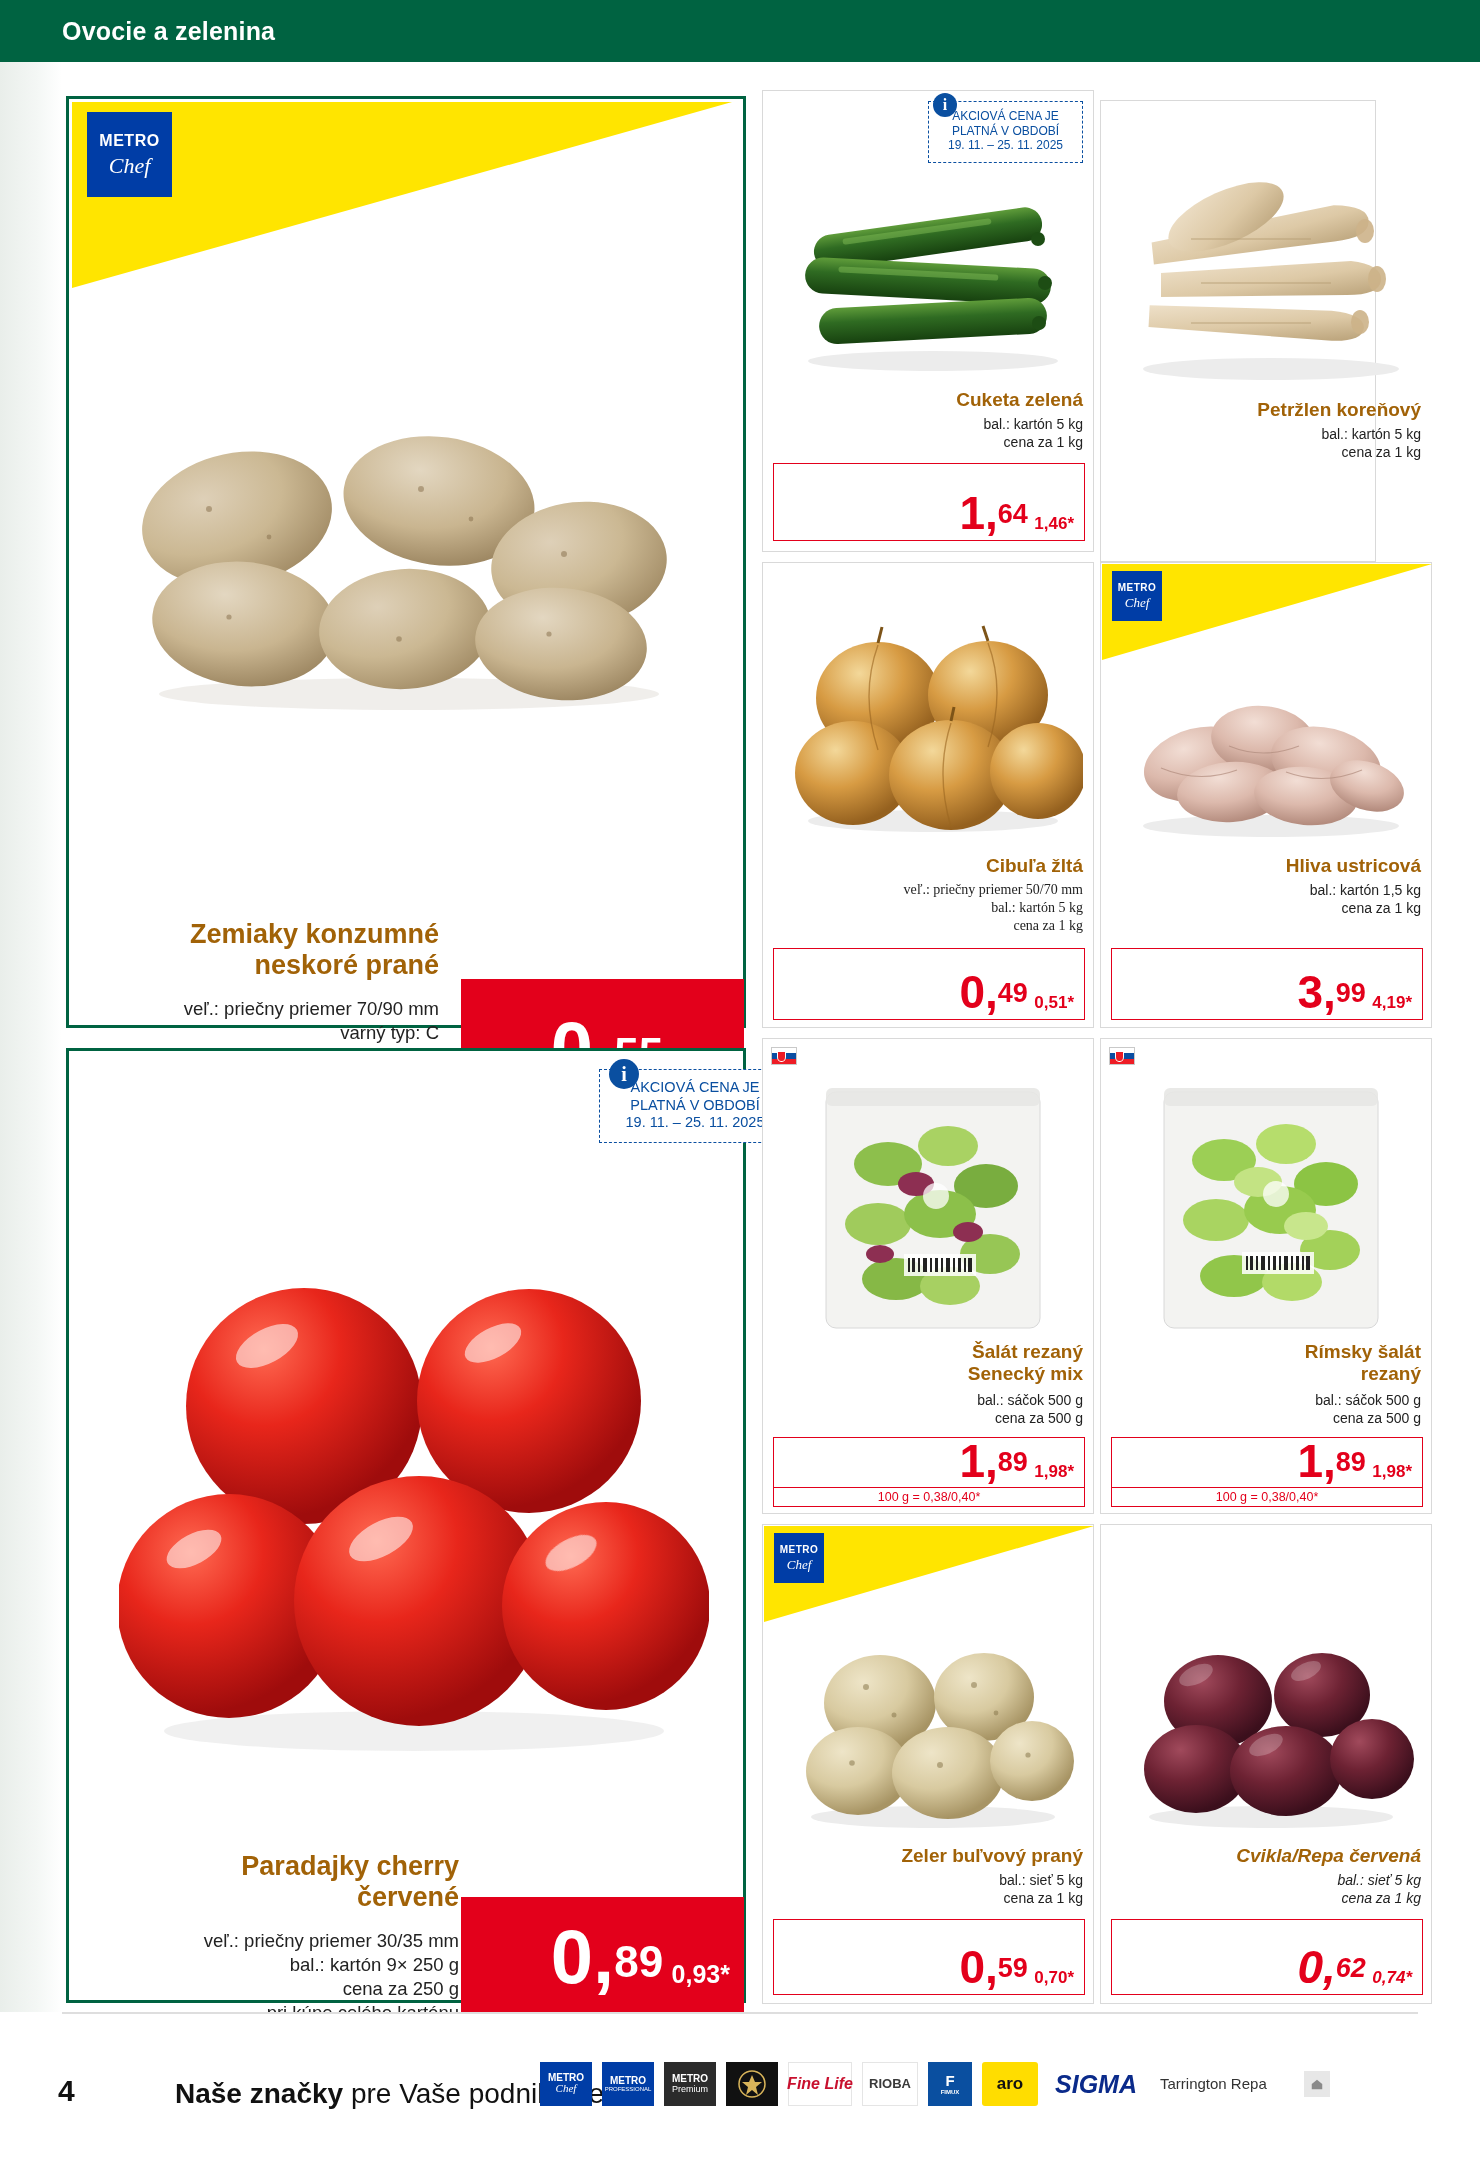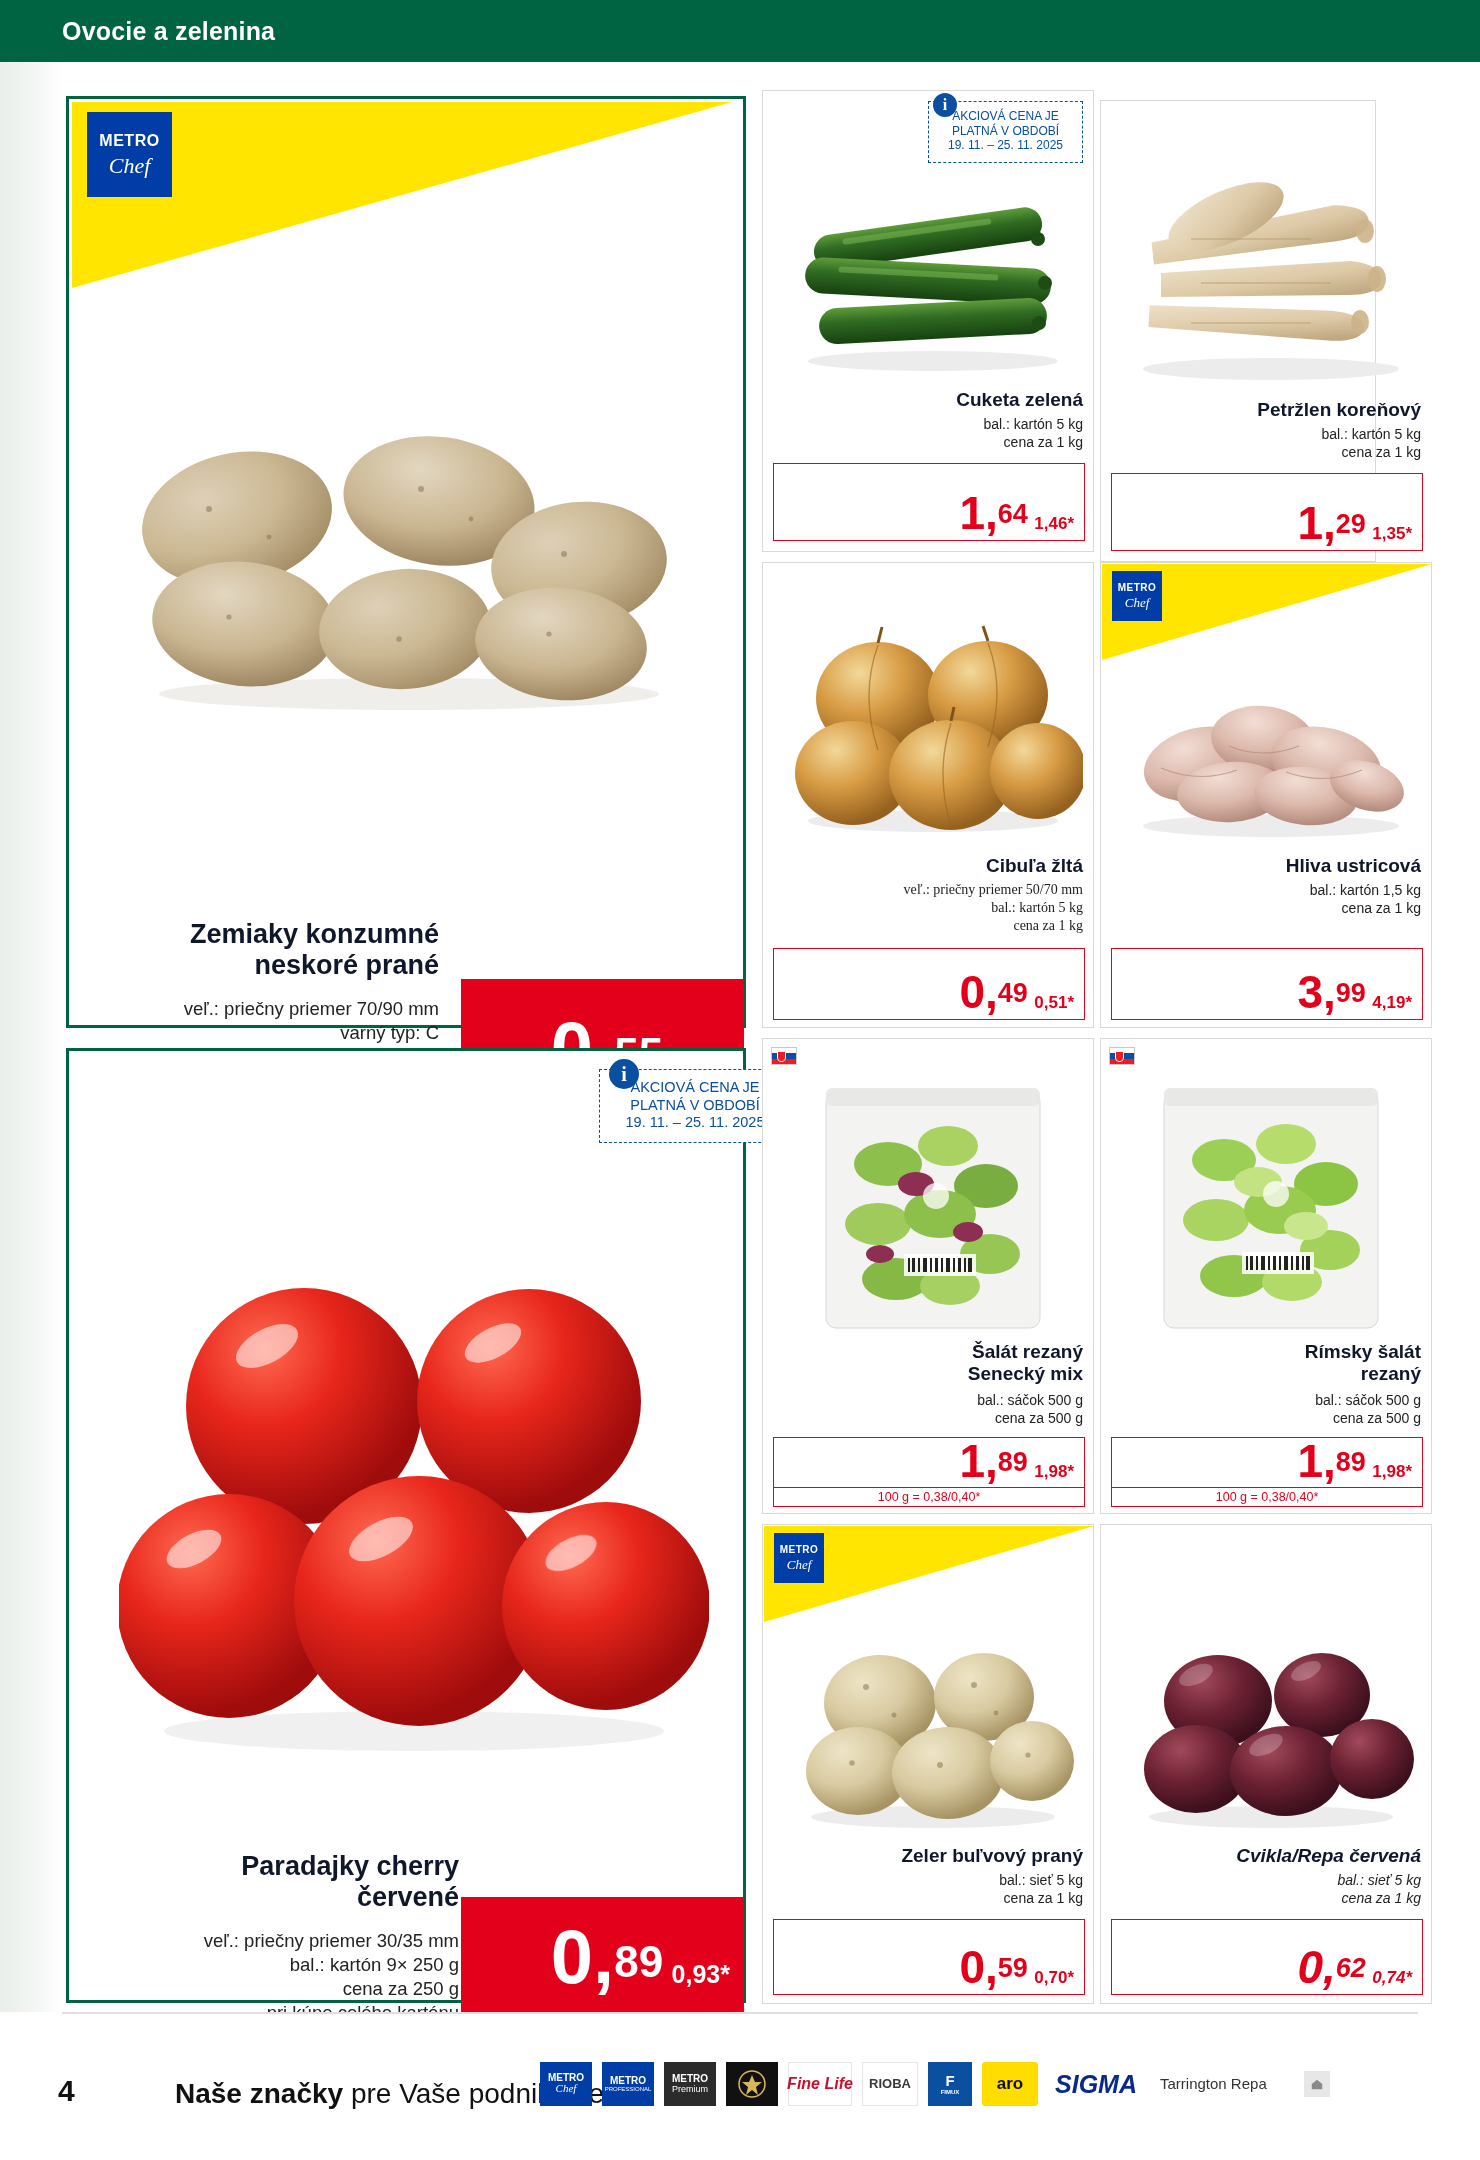--- a/index.html
+++ b/index.html
@@ -29,21 +29,21 @@
     background: linear-gradient(90deg,#e9eeea 0%, #f4f7f5 60%, #ffffff 100%);
   }
 
   
   .tile { position:absolute; background:#fff; border:1px solid #d9d9d9; }
   .tile.big { border:3px solid #006341; }
 
   .photo { position:absolute; }
 
   .pname {
-    position:absolute; text-align:right; font-weight:bold; color:#0f172a;
+    position:absolute; text-align:right; font-weight:bold; color:#a16207;
     line-height:1.16;
   }
   .pdesc {
     position:absolute; text-align:right; color:#222; line-height:1.3;
   }
 
   
   .pricebox {
     position:absolute; border:1px solid #e3001b; background:#fff;
   }
@@ -342,26 +342,20 @@
   </div>
 
   <div class="pname" style="left:10px; top:298px; width:310px; font-size:19px;">
     <div>Petržlen koreňový</div>
   </div>
   <div class="pdesc" style="left:10px; top:324px; width:310px; font-size:14px;">
     <div>bal.: kartón 5 kg</div>
     <div>cena za 1 kg</div>
   </div>
 
-  <div class="pricebox" style="left:10px; top:372px; width:312px; height:78px;">
-    <div class="price">
-      <span class="int">1</span><span class="comma">,</span><span class="dec">29</span>
-      <span class="alt">1,35*</span>
-    </div>
-  </div>
 </div>
 
 <div class="tile" style="left:762px; top:562px; width:332px; height:466px;">
   <div class="photo" style="left:20px; top:40px; width:300px; height:240px;">
     <svg width="300" height="240" viewBox="0 0 300 240">
       <defs>
         <radialGradient id="on" cx="35%" cy="28%" r="72%">
           <stop offset="0%" stop-color="#f3d89a"></stop>
           <stop offset="50%" stop-color="#d79b43"></stop>
           <stop offset="100%" stop-color="#95611f"></stop>

